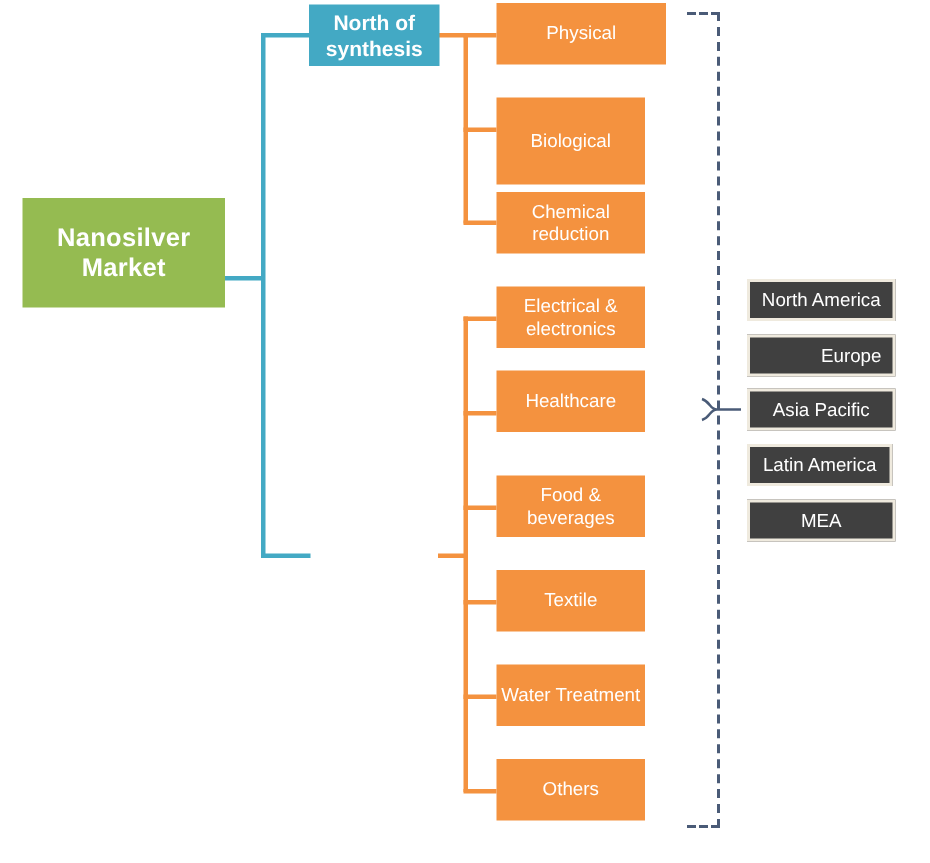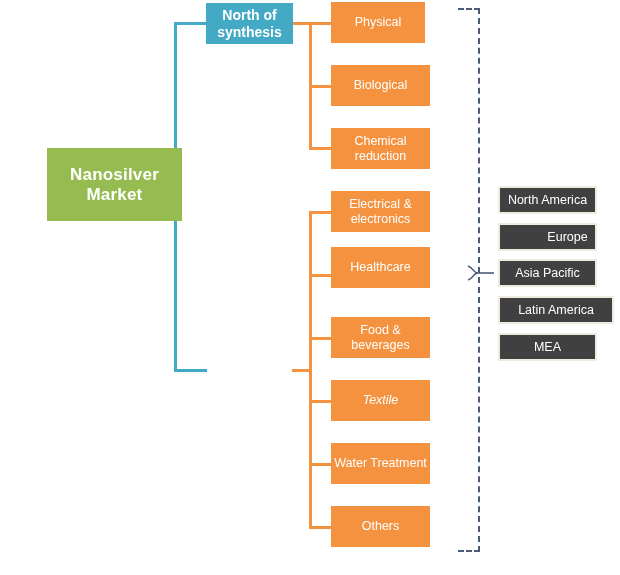--- a/index.html
+++ b/index.html
@@ -90,54 +90,54 @@
 
   <div class="conn conn-orange" style="left:292px; top:369px; width:20px; height:3px;"></div>
   <div class="conn conn-orange" style="left:309px; top:211px; width:3px; height:317px;"></div>
   <div class="conn conn-orange" style="left:309px; top:211px; width:22px; height:3px;"></div>
   <div class="conn conn-orange" style="left:309px; top:274px; width:22px; height:3px;"></div>
   <div class="conn conn-orange" style="left:309px; top:337px; width:22px; height:3px;"></div>
   <div class="conn conn-orange" style="left:309px; top:400px; width:22px; height:3px;"></div>
   <div class="conn conn-orange" style="left:309px; top:463px; width:22px; height:3px;"></div>
   <div class="conn conn-orange" style="left:309px; top:526px; width:22px; height:3px;"></div>
 
-  <div class="node node-root" style="left:15px; top:148px; width:135px; height:73px;margin-left:32px;">
+  <div class="node node-root" style="left:15px; top:132px; width:135px; height:73px;">
     <span>Nanosilver Market</span>
   </div>
 
   <div class="node node-category" style="left:206px; top:3px; width:87px; height:41px;">
     <span>North of synthesis</span>
   </div>
 
 
-  <div class="node node-leaf" style="left:331px; top:2px; width:94px; height:41px;">
+  <div class="node node-leaf" style="left:331px; top:2px; width:113px; height:41px;">
     <span>Physical</span>
   </div>
 
-  <div class="node node-leaf" style="left:331px; top:65px; width:99px; height:41px;">
+  <div class="node node-leaf" style="left:331px; top:65px; width:99px; height:58px;">
     <span>Biological</span>
   </div>
 
   <div class="node node-leaf" style="left:331px; top:128px; width:99px; height:41px;">
     <span>Chemical reduction</span>
   </div>
 
   <div class="node node-leaf" style="left:331px; top:191px; width:99px; height:41px;">
     <span>Electrical &amp; electronics</span>
   </div>
 
   <div class="node node-leaf" style="left:331px; top:247px; width:99px; height:41px;">
     <span>Healthcare</span>
   </div>
 
   <div class="node node-leaf" style="left:331px; top:317px; width:99px; height:41px;">
     <span>Food &amp; beverages</span>
   </div>
 
-  <div class="node node-leaf" style="left:331px; top:380px; width:99px; height:41px;font-style:italic;">
+  <div class="node node-leaf" style="left:331px; top:380px; width:99px; height:41px;">
     <span>Textile</span>
   </div>
 
   <div class="node node-leaf" style="left:331px; top:443px; width:99px; height:41px;">
     <span>Water Treatment</span>
   </div>
 
   <div class="node node-leaf" style="left:331px; top:506px; width:99px; height:41px;">
     <span>Others</span>
   </div>
@@ -156,21 +156,21 @@
   </div>
 
   <div class="node node-region" style="left:498px; top:223px; width:99px; height:28px;padding-left:40px;">
     <span>Europe</span>
   </div>
 
   <div class="node node-region" style="left:498px; top:259px; width:99px; height:28px;">
     <span>Asia Pacific</span>
   </div>
 
-  <div class="node node-region" style="left:498px; top:296px; width:116px; height:28px;">
+  <div class="node node-region" style="left:498px; top:296px; width:97px; height:28px;">
     <span>Latin America</span>
   </div>
 
   <div class="node node-region" style="left:498px; top:333px; width:99px; height:28px;">
     <span>MEA</span>
   </div>
 
 </div>
 
 </body></html>

